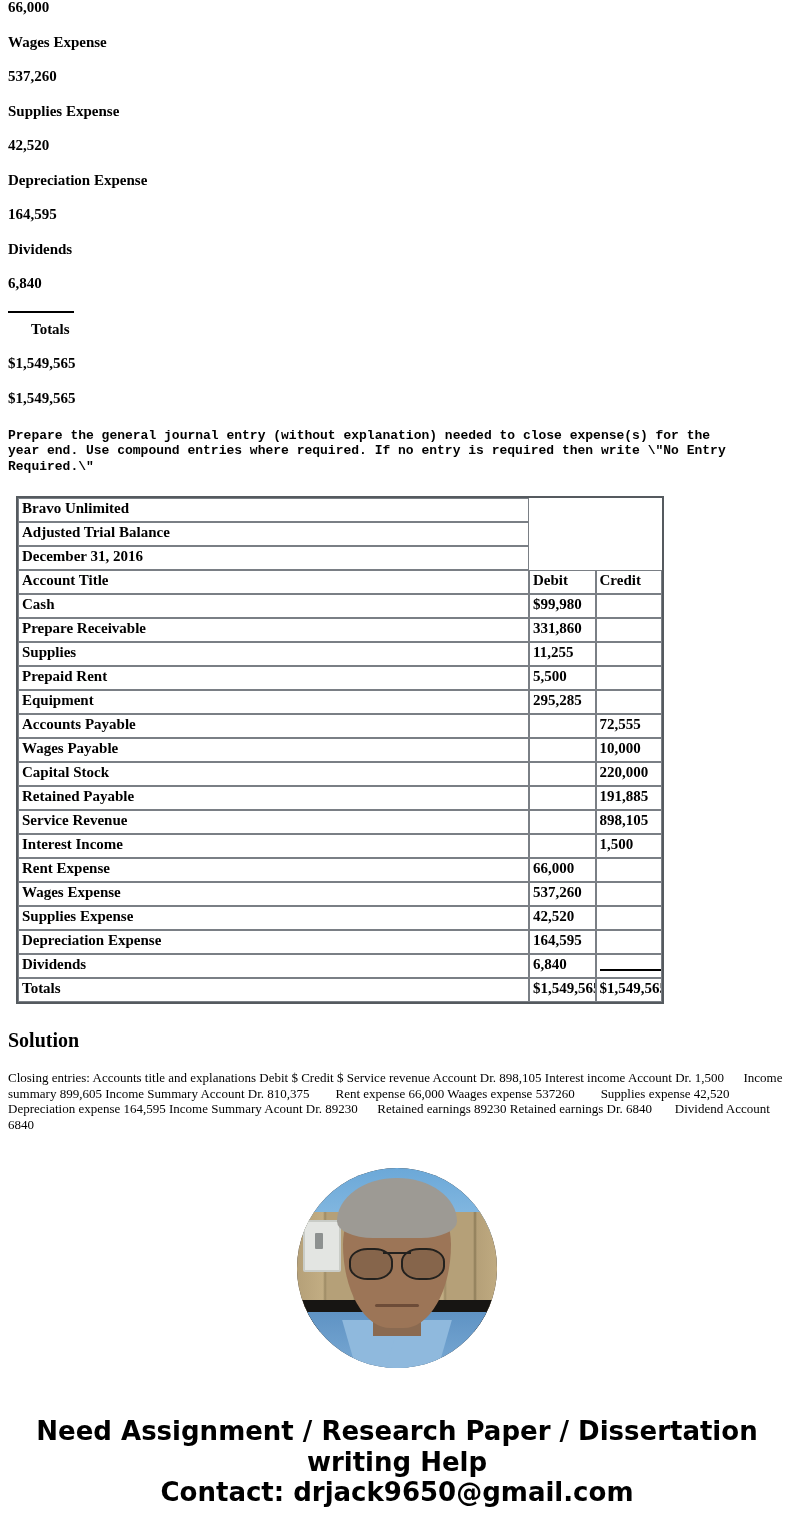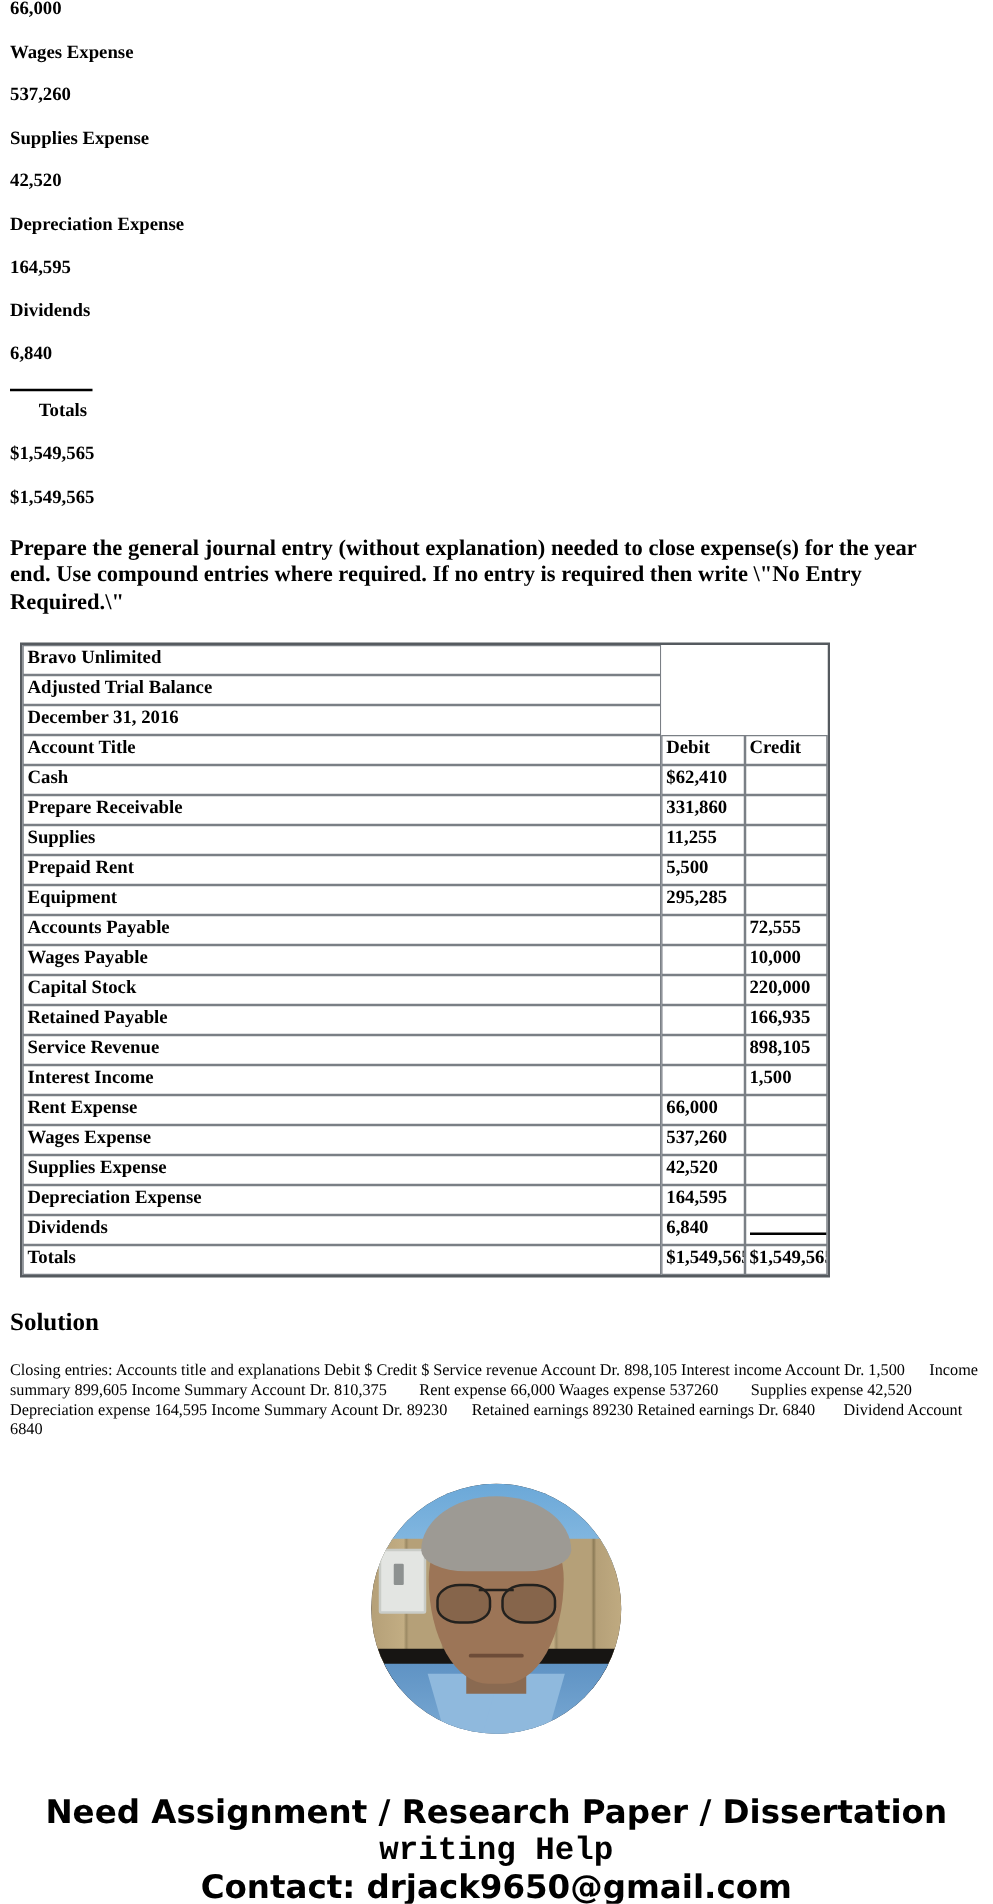--- a/index.html
+++ b/index.html
@@ -37,23 +37,23 @@
     border-top: 2px solid #000;
     height: 0;
     margin: 4px 0 9px 0;
   }
   .stack-line.indented {
     padding-left: 23px;
   }
 
   
   .instruction {
-    font-family: Liberation Serif, serif;
-    font-weight: bold;
-    font-size: 18px;
+    font-family: Liberation Mono, monospace;
+    font-weight: bold;
+    font-size: 13px;
     line-height: 1.22;
     margin: 22px 0 0 0;
     padding: 0;
     max-width: 740px;
   }
 
   
   .tb-wrap {
     margin: 21px 0 0 8px;
     width: 752px;
@@ -201,21 +201,21 @@
     margin-top: 48px;
     text-align: center;
     font-family: "DejaVu Sans", "Liberation Sans", sans-serif;
     font-weight: bold;
     font-size: 26px;
     line-height: 1.16;
     color: #000;
     padding: 0 18px;
   }
   .promo .line-1 { display: block; }
-  .promo .line-2 { display: block; font-family: Liberation Mono, monospace; }
+  .promo .line-2 { display: block; }
   .promo .line-3 { display: block; }
 </style>
 </head>
 <body>
 
 <div class="page">
 
   <div>
     <div class="stack-line">66,000</div>
     <div class="stack-line">Wages Expense</div>
@@ -253,21 +253,21 @@
         </tr>
 
         <tr>
           <td class="col-title">Account Title</td>
           <td class="col-debit">Debit</td>
           <td class="col-credit">Credit</td>
         </tr>
 
         <tr>
           <td class="col-title">Cash</td>
-          <td class="col-debit">$62,410</td>
+          <td class="col-debit">$99,980</td>
           <td class="col-credit"></td>
         </tr>
         <tr>
           <td class="col-title">Prepare Receivable</td>
           <td class="col-debit">331,860</td>
           <td class="col-credit"></td>
         </tr>
         <tr>
           <td class="col-title">Supplies</td>
           <td class="col-debit">11,255</td>
@@ -294,21 +294,21 @@
           <td class="col-credit">10,000</td>
         </tr>
         <tr>
           <td class="col-title">Capital Stock</td>
           <td class="col-debit"></td>
           <td class="col-credit">220,000</td>
         </tr>
         <tr>
           <td class="col-title">Retained Payable</td>
           <td class="col-debit"></td>
-          <td class="col-credit">166,935</td>
+          <td class="col-credit">191,885</td>
         </tr>
         <tr>
           <td class="col-title">Service Revenue</td>
           <td class="col-debit"></td>
           <td class="col-credit">898,105</td>
         </tr>
         <tr>
           <td class="col-title">Interest Income</td>
           <td class="col-debit"></td>
           <td class="col-credit">1,500</td>

